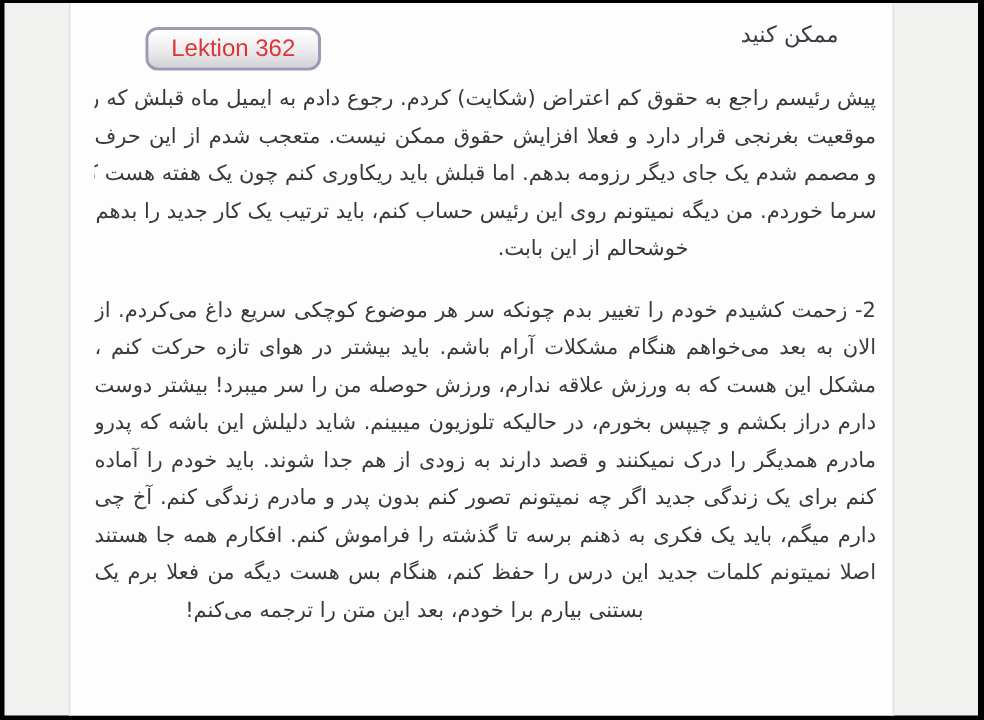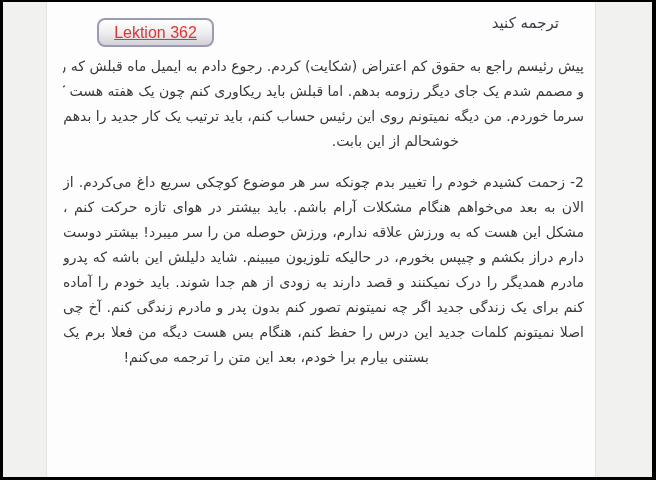--- a/index.html
+++ b/index.html
@@ -44,21 +44,20 @@
     border: 2px solid #9b9bb8;
     border-radius: 8px;
     background: linear-gradient(#ffffff, #ececee 55%, #d2d2d6);
     color: #e03434;
     font-family: "Liberation Sans", "DejaVu Sans", sans-serif;
     font-size: 16px;
     line-height: 1;
     cursor: pointer;
     direction: ltr;
     padding: 0;
-    text-decoration: underline;
   }
   .doc-body {
     position: absolute;
     top: 52px;
     right: 11px;
     left: 16px;
     color: #3a3a3a;
     font-size: 14px;
   }
   .paragraph { margin: 0; }
@@ -76,34 +75,36 @@
     text-align-last: right;
   }
   .paragraph:nth-child(1) .line.last-line { padding-right: 125px; }
   .paragraph:nth-child(2) .line.last-line { padding-right: 155px; }
 </style>
 </head>
 <body>
 
 <div class="canvas">
   <div class="page">
-    <div class="instruction">ترجمه کنید</div>
+    <div class="instruction">ممکن کنید</div>
     <button class="lesson-btn">Lektion 362</button>
     <div class="doc-body">
         <div class="paragraph">
           <div class="line">پیش رئیسم راجع به حقوق کم اعتراض (شکایت) کردم. رجوع دادم به ایمیل ماه قبلش که روی</div>
+          <div class="line">موقعیت بغرنجی قرار دارد و فعلا افزایش حقوق ممکن نیست. متعجب شدم از این حرف</div>
           <div class="line">و مصمم شدم یک جای دیگر رزومه بدهم. اما قبلش باید ریکاوری کنم چون یک هفته هست که</div>
           <div class="line">سرما خوردم. من دیگه نمیتونم روی این رئیس حساب کنم، باید ترتیب یک کار جدید را بدهم.</div>
           <div class="line last-line">خوشحالم از این بابت.</div>
         </div>
         <div class="paragraph">
           <div class="line">2- زحمت کشیدم خودم را تغییر بدم چونکه سر هر موضوع کوچکی سریع داغ می‌کردم. از</div>
           <div class="line">الان به بعد می‌خواهم هنگام مشکلات آرام باشم. باید بیشتر در هوای تازه حرکت کنم ،</div>
           <div class="line">مشکل این هست که به ورزش علاقه ندارم، ورزش حوصله من را سر میبرد! بیشتر دوست</div>
           <div class="line">دارم دراز بکشم و چیپس بخورم، در حالیکه تلوزیون میبینم. شاید دلیلش این باشه که پدرو</div>
           <div class="line">مادرم همدیگر را درک نمیکنند و قصد دارند به زودی از هم جدا شوند. باید خودم را آماده</div>
           <div class="line">کنم برای یک زندگی جدید اگر چه نمیتونم تصور کنم بدون پدر و مادرم زندگی کنم. آخ چی</div>
+          <div class="line">دارم میگم، باید یک فکری به ذهنم برسه تا گذشته را فراموش کنم. افکارم همه جا هستند</div>
           <div class="line">اصلا نمیتونم کلمات جدید این درس را حفظ کنم، هنگام بس هست دیگه من فعلا برم یک</div>
           <div class="line last-line">بستنی بیارم برا خودم، بعد این متن را ترجمه می‌کنم!</div>
         </div>
       </div>
   </div>
 </div>
 
 </body></html>

